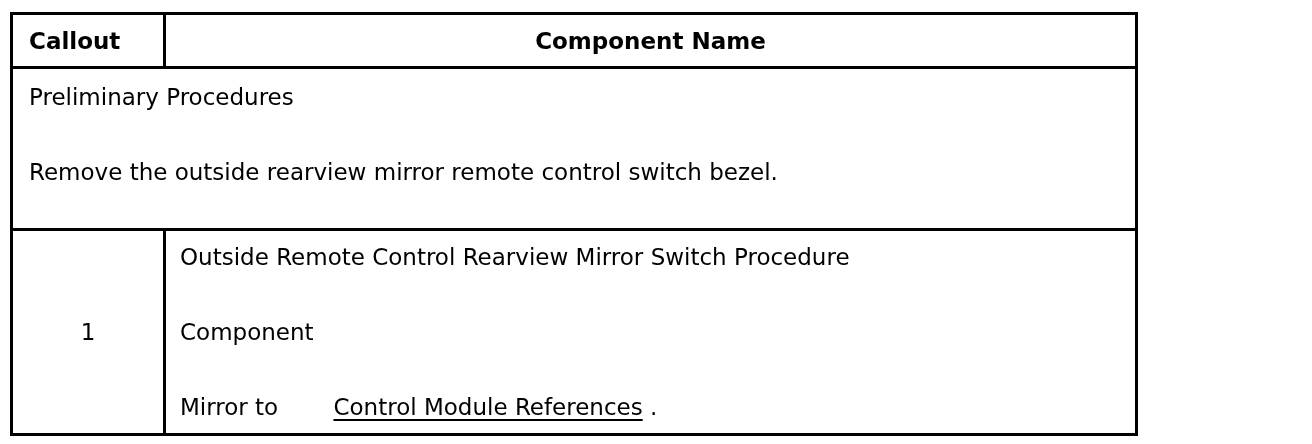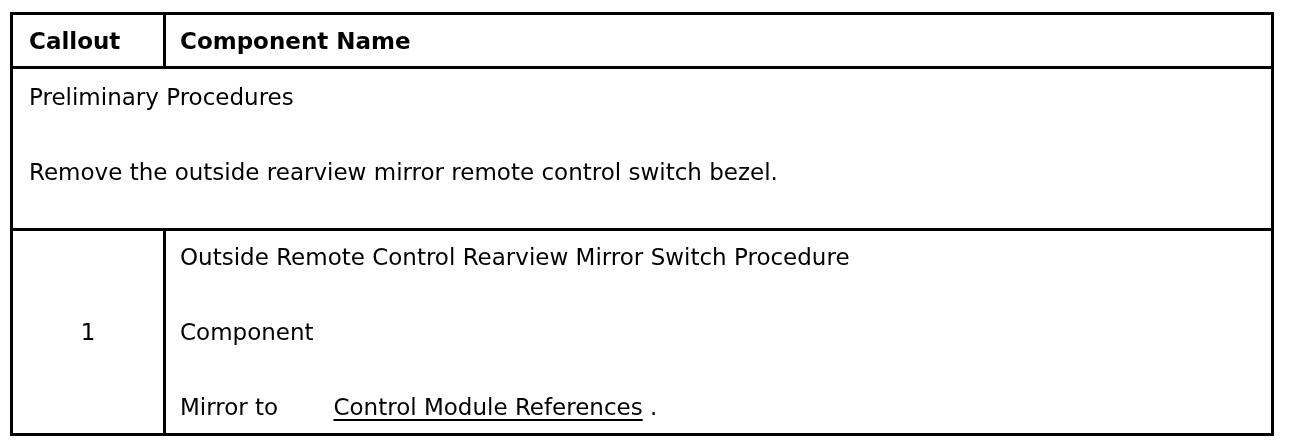--- a/index.html
+++ b/index.html
@@ -16,41 +16,41 @@
     position: relative;
     width: 1312px;
     height: 444px;
     background: #ffffff;
     overflow: hidden;
   }
   table.callout-table {
     border-collapse: collapse;
     table-layout: fixed;
     margin: 12px 0 0 10px;
-    width: 1264px;
+    width: 1128px;
     background: #ffffff;
   }
   table.callout-table th,
   table.callout-table td {
     border: 3px solid #000000;
     font-size: 23px;
     line-height: 28px;
     background: #ffffff;
     overflow: hidden;
   }
   th.callout-col {
     width: 153px;
     text-align: left;
     font-weight: bold;
     padding: 8px 8px 8px 16px;
     height: 54px;
     vertical-align: middle;
   }
   th.component-col {
-    text-align: left;
+    text-align: center;
     font-weight: bold;
     padding: 8px 14px;
     vertical-align: middle;
   }
   td.prelim-cell {
     height: 162px;
     vertical-align: top;
     padding: 14px 16px;
   }
   td.callout-cell {

